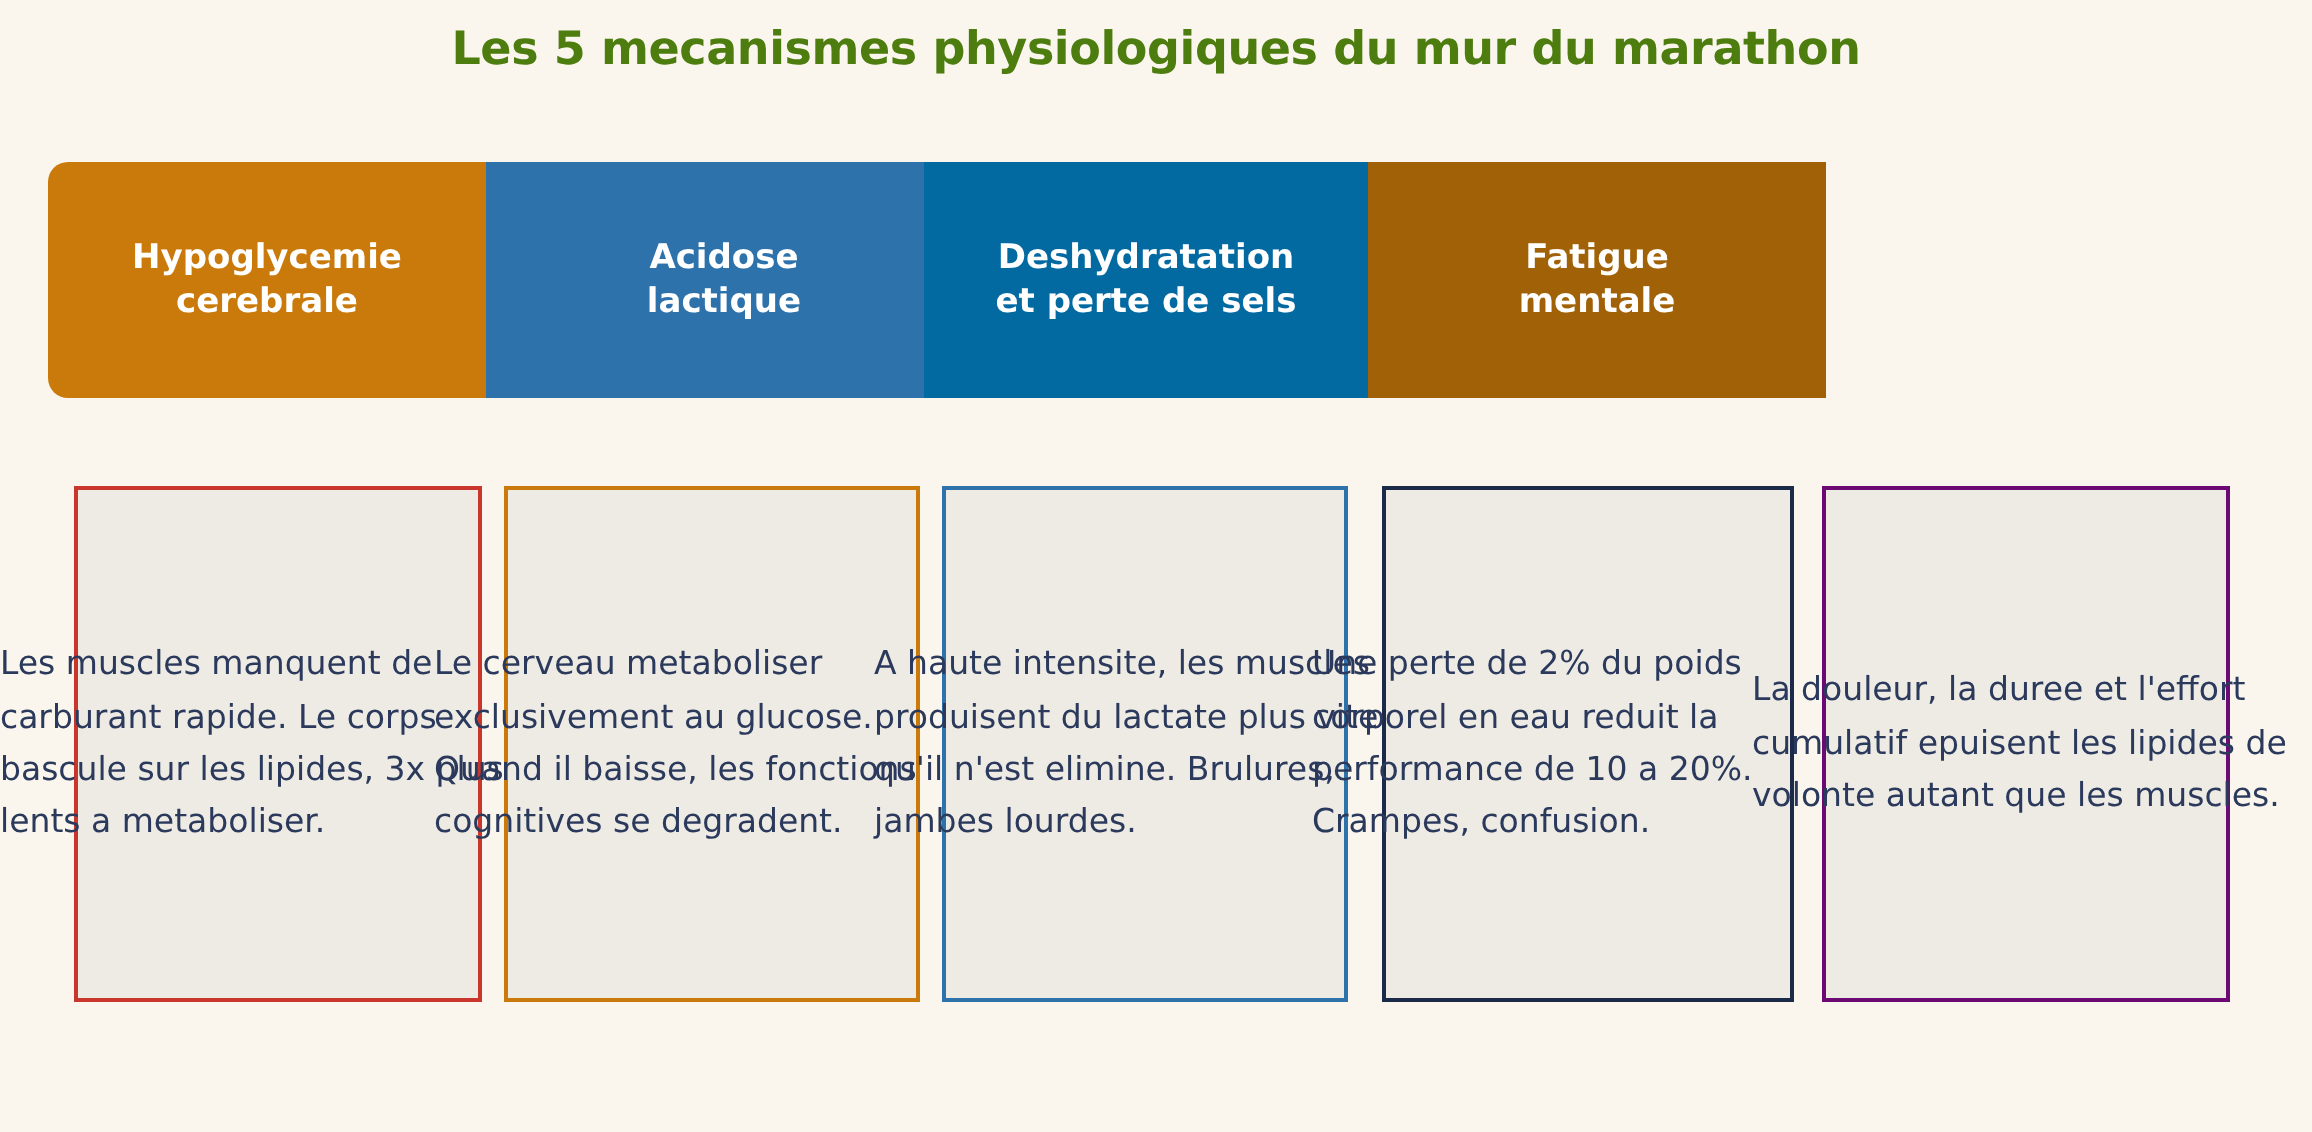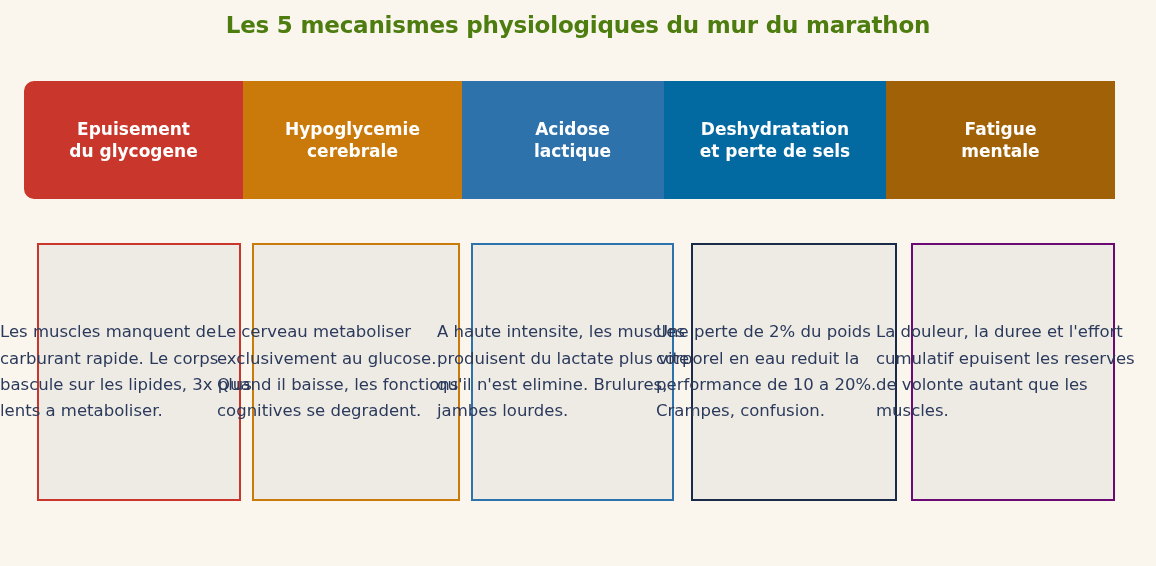--- a/index.html
+++ b/index.html
@@ -47,21 +47,21 @@
     color: #ffffff;
     font-size: 17px;
     font-weight: bold;
     line-height: 1.3;
     box-sizing: border-box;
     padding: 4px 6px;
     white-space: pre-line;
   }
   .band-cell.c0 { width: 219px; }
   .band-cell.c1 { width: 219px; }
-  .band-cell.c2 { width: 202px; padding-left: 25px; }
+  .band-cell.c2 { width: 219px; padding-left: 25px; }
   .band-cell.c3 { width: 222px; }
   .band-cell.c4 { width: 229px; }
 
   
   #detail-row {
     position: absolute;
     left: 0;
     top: 243px;
     width: 1156px;
     height: 258px;
@@ -98,22 +98,20 @@
   .detail-text.t2 { left: 437px; width: 278px; }
   .detail-text.t3 { left: 656px; width: 278px; }
   .detail-text.t4 { left: 876px; width: 278px; }
 </style>
 </head>
 <body style="background: rgb(250, 246, 237);">
 
 <div id="page-title" style="color: #4d7c0f;">Les 5 mecanismes physiologiques du mur du marathon</div>
 
 <div id="mechanism-band">
-  <div class="band-cell c0" style="background: rgb(201, 55, 44);">Epuisement
-du glycogene</div>
   <div class="band-cell c1" style="background: rgb(202, 122, 10);">Hypoglycemie
 cerebrale</div>
   <div class="band-cell c2" style="background: rgb(46, 114, 171);">Acidose
 lactique</div>
   <div class="band-cell c3" style="background: #0369a1;">Deshydratation
 et perte de sels</div>
   <div class="band-cell c4" style="background: #a16207;">Fatigue
 mentale</div>
 </div>
 
@@ -121,14 +119,14 @@
   <div class="detail-box b0" style="border-color: rgb(201, 55, 44); background: rgb(238, 235, 228);"></div>
   <div class="detail-box b1" style="border-color: rgb(202, 122, 10); background: rgb(238, 235, 228);"></div>
   <div class="detail-box b2" style="border-color: rgb(46, 114, 171); background: rgb(238, 235, 228);"></div>
   <div class="detail-box b3" style="border-color: rgb(28, 42, 74); background: rgb(238, 235, 228);"></div>
   <div class="detail-box b4" style="border-color: rgb(107, 10, 114); background: rgb(238, 235, 228);"></div>
 
   <div class="detail-text t0" style="color: rgb(43, 58, 92);">Les muscles manquent de carburant rapide. Le corps bascule sur les lipides, 3x plus lents a metaboliser.</div>
   <div class="detail-text t1" style="color: rgb(43, 58, 92);">Le cerveau metaboliser exclusivement au glucose. Quand il baisse, les fonctions cognitives se degradent.</div>
   <div class="detail-text t2" style="color: rgb(43, 58, 92);">A haute intensite, les muscles produisent du lactate plus vite qu'il n'est elimine. Brulures, jambes lourdes.</div>
   <div class="detail-text t3" style="color: rgb(43, 58, 92);">Une perte de 2% du poids corporel en eau reduit la performance de 10 a 20%. Crampes, confusion.</div>
-  <div class="detail-text t4" style="color: rgb(43, 58, 92);">La douleur, la duree et l'effort cumulatif epuisent les reserves de volonte autant que les muscles.</div>
+  <div class="detail-text t4" style="color: rgb(43, 58, 92);">La douleur, la duree et l'effort cumulatif epuisent les lipides de volonte autant que les muscles.</div>
 </div>
 
 </body></html>

